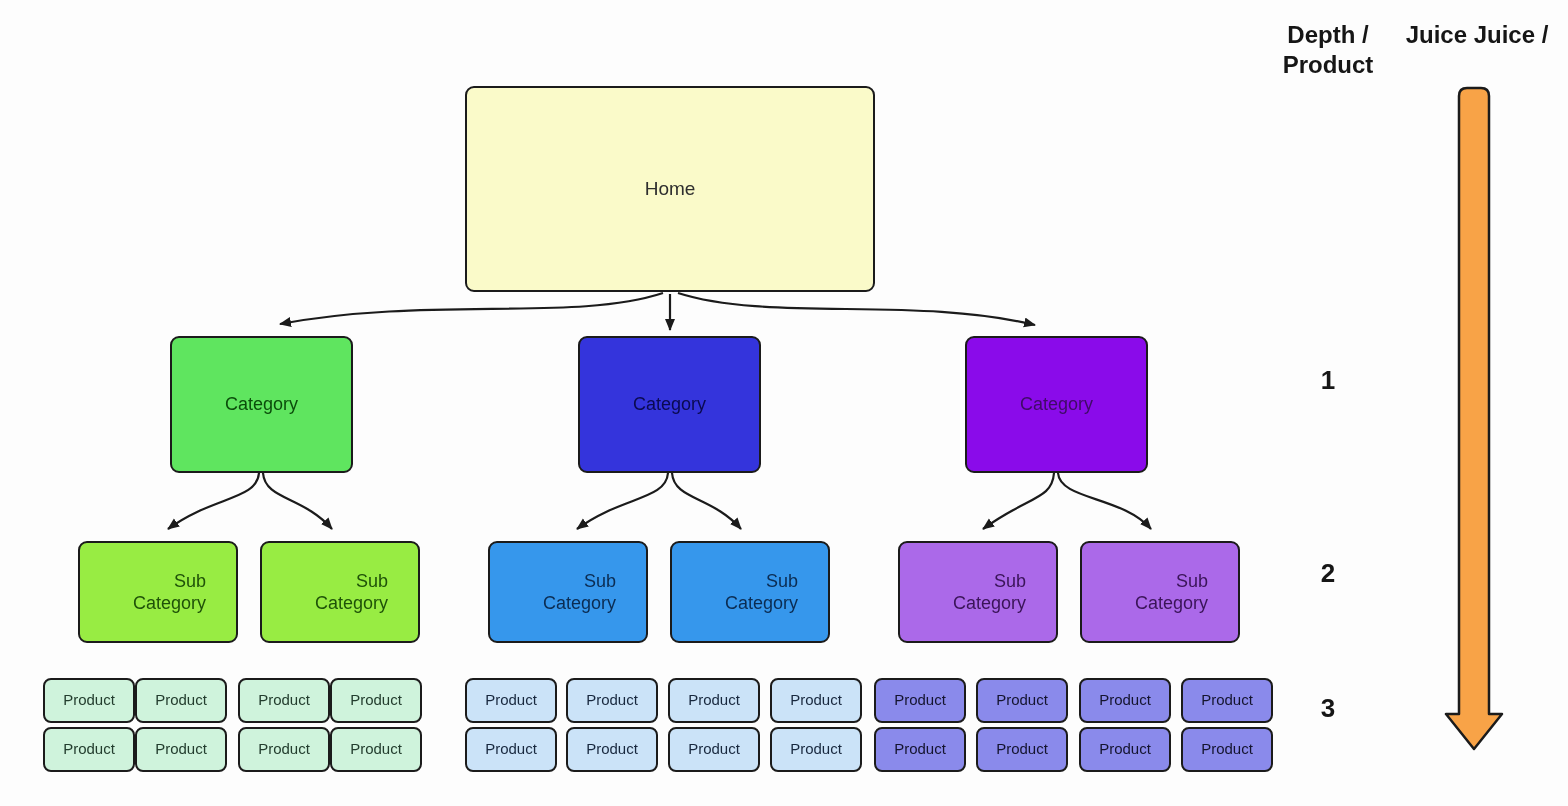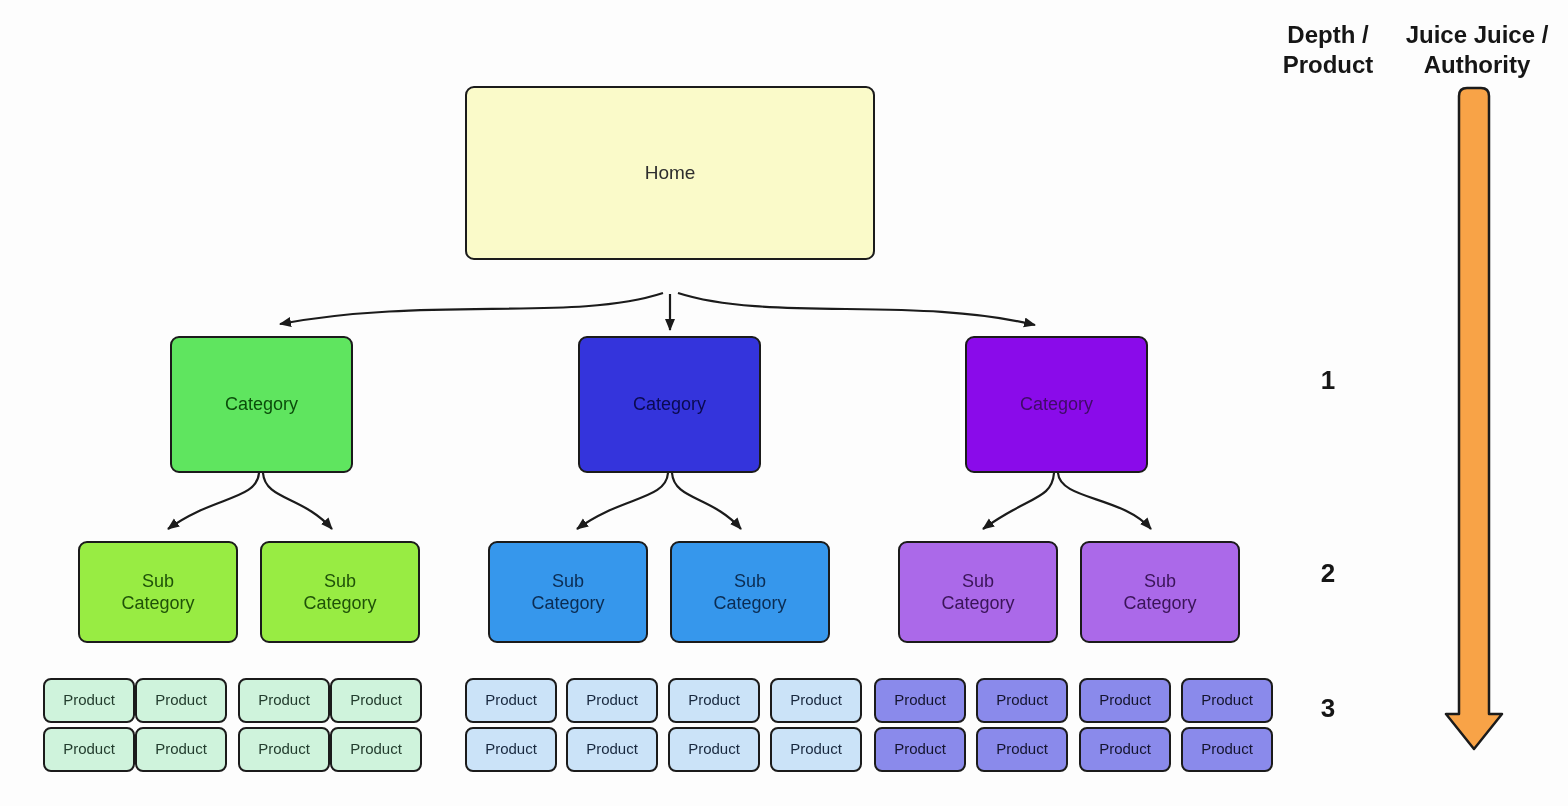--- a/index.html
+++ b/index.html
@@ -7,26 +7,26 @@
     width:1568px;height:806px;position:relative;background:#fdfdfd;
     font-family:"Liberation Sans","DejaVu Sans",sans-serif;overflow:hidden;
   }
   .stage{position:absolute;inset:0;}
   svg.wires{position:absolute;left:0;top:0;width:1568px;height:806px;pointer-events:none;}
   .box{
     position:absolute;display:flex;align-items:center;justify-content:center;
     text-align:center;border:2.5px solid #1b1b1b;border-radius:9px;box-sizing:border-box;
     line-height:1.25;
   }
-  .home{left:465px;top:86px;width:410px;height:174px;background:#FAFAC9;color:#2e2e2e;font-size:19px;}
+  .home{left:465px;top:86px;width:410px;height:206px;background:#FAFAC9;color:#2e2e2e;font-size:19px;}
   .cat{width:183px;height:137px;top:336px;font-size:18px;}
   .cat.g{left:170px;background:#5FE55F;color:#0b4d0b;}
   .cat.b{left:578px;background:#3434DC;color:#0a0a50;}
   .cat.p{left:965px;background:#8A0BEA;color:#3f0b66;}
-  .sub{width:160px;height:102px;top:541px;font-size:18px;}
+  .sub{width:160px;height:102px;top:541px;font-size:18px;text-align:right;}
   .sub .wrap{display:inline-block;max-width:96px;}
   .sub.g{background:#98EC43;color:#1f5208;}
   .sub.b{background:#3697EC;color:#0b2c52;}
   .sub.p{background:#AB69E9;color:#3a1458;}
   .sub.g1{left:78px;}  .sub.g2{left:260px;}
   .sub.b1{left:488px;} .sub.b2{left:670px;}
   .sub.p1{left:898px;} .sub.p2{left:1080px;}
   .prod{width:92px;height:45px;font-size:15px;border-width:2px;border-radius:8px;}
   .prod.g{background:#CFF3DC;color:#233d2e;}
   .prod.b{background:#CBE3F8;color:#18283e;}
@@ -121,19 +121,18 @@
   <div class="box prod p" style="left:976px;top:727px">Product</div>
   <div class="box prod p" style="left:1079px;top:727px">Product</div>
   <div class="box prod p" style="left:1181px;top:727px">Product</div>
 
   <div class="hdr depth">
     <div>Depth /</div>
     <div>Product</div>
   </div>
   <div class="hdr juice">
     <div>Juice Juice /</div>
-    <div>Authority</div>
   </div>
   <div class="lvl l1">1</div>
   <div class="lvl l2">2</div>
   <div class="lvl l3">3</div>
 
 </div>
 
 </body></html>

